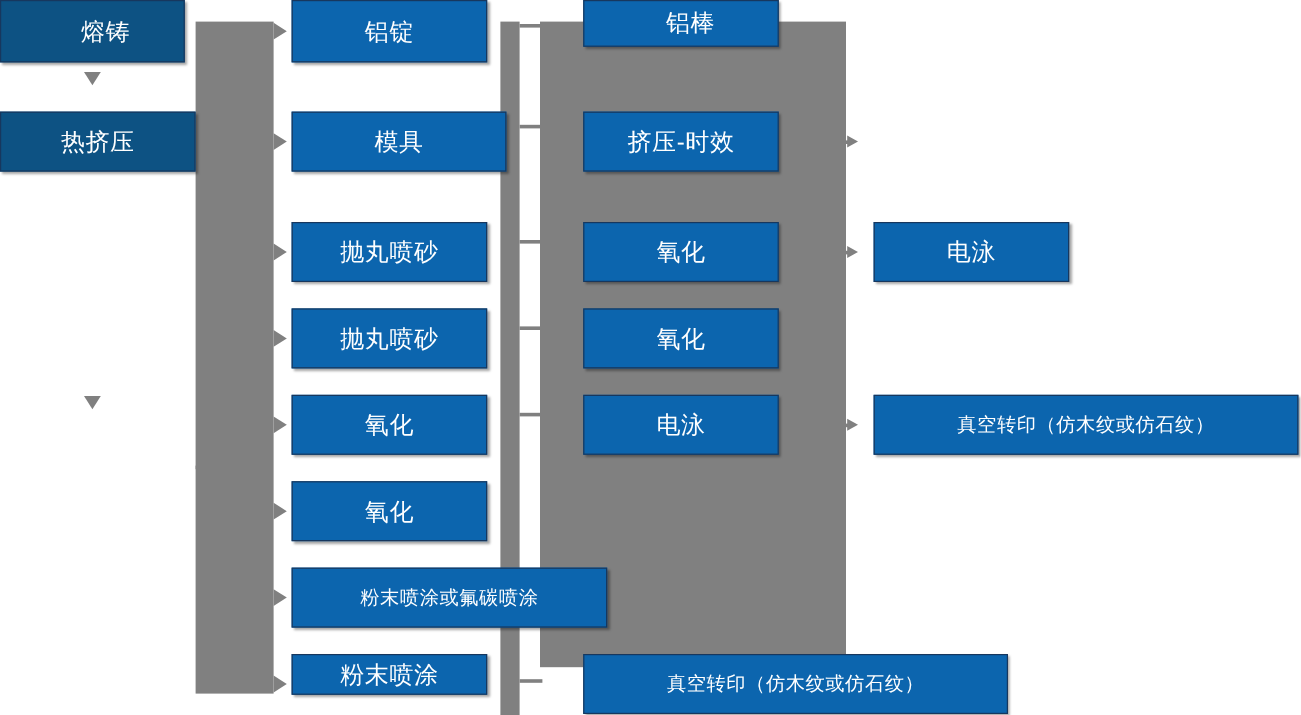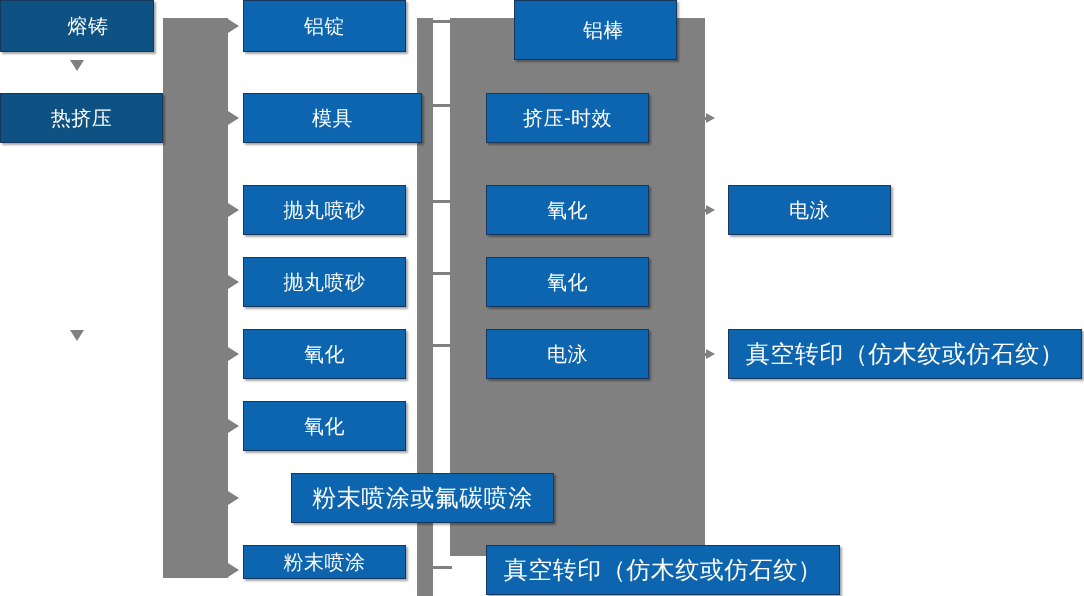--- a/index.html
+++ b/index.html
@@ -61,21 +61,21 @@
     justify-content: center;
     color: #ffffff;
     border: 1px solid #17375e;
     font-size: 20px;
     letter-spacing: 0.5px;
     white-space: nowrap;
     box-shadow: 2px 2px 2px rgba(0,0,0,0.35);
   }
   .node.dark  { background: #0d5283; }
   .node.light { background: #0c65ae; }
-  .node.wide-label { font-size: 24px; }
+  .node.wide-label { font-size: 16px; }
 </style>
 </head>
 <body>
 
 <div id="canvas">
 
   <div class="gray" style="left:163px; top:18px; width:65px; height:560px;"></div>
 
   <div class="arrow-down" style="left:70px; top:60px;"></div>
 
@@ -113,24 +113,24 @@
 
   <div class="node dark" style="left:0px; top:0px; width:154px; height:52px;padding-left:22px;">熔铸</div>
   <div class="node dark" style="left:0px; top:93px; width:163px; height:50px;">热挤压</div>
 
   <div class="node light" style="left:243px; top:0px; width:163px; height:52px;">铝锭</div>
   <div class="node light" style="left:243px; top:93px; width:179px; height:50px;">模具</div>
   <div class="node light" style="left:243px; top:185px; width:163px; height:50px;">抛丸喷砂</div>
   <div class="node light" style="left:243px; top:257px; width:163px; height:50px;">抛丸喷砂</div>
   <div class="node light" style="left:243px; top:329px; width:163px; height:50px;">氧化</div>
   <div class="node light" style="left:243px; top:401px; width:163px; height:50px;">氧化</div>
-  <div class="node light wide-label" style="left:243px; top:473px; width:263px; height:50px;margin-left:48px;">粉末喷涂或氟碳喷涂</div>
+  <div class="node light wide-label" style="left:243px; top:473px; width:263px; height:50px;">粉末喷涂或氟碳喷涂</div>
   <div class="node light" style="left:243px; top:545px; width:163px; height:34px;">粉末喷涂</div>
 
-  <div class="node light" style="left:514px; top:0px; width:163px; height:60px;padding-left:16px;">铝棒</div>
+  <div class="node light" style="left:486px; top:0px; width:163px; height:39px;padding-left:16px;">铝棒</div>
   <div class="node light" style="left:486px; top:93px; width:163px; height:50px;">挤压-时效</div>
   <div class="node light" style="left:486px; top:185px; width:163px; height:50px;">氧化</div>
   <div class="node light" style="left:486px; top:257px; width:163px; height:50px;">氧化</div>
   <div class="node light" style="left:486px; top:329px; width:163px; height:50px;">电泳</div>
   <div class="node light wide-label" style="left:486px; top:545px; width:354px; height:50px;">真空转印（仿木纹或仿石纹）</div>
 
   <div class="node light" style="left:728px; top:185px; width:163px; height:50px;">电泳</div>
   <div class="node light wide-label" style="left:728px; top:329px; width:354px; height:50px;">真空转印（仿木纹或仿石纹）</div>
 
 </div>

